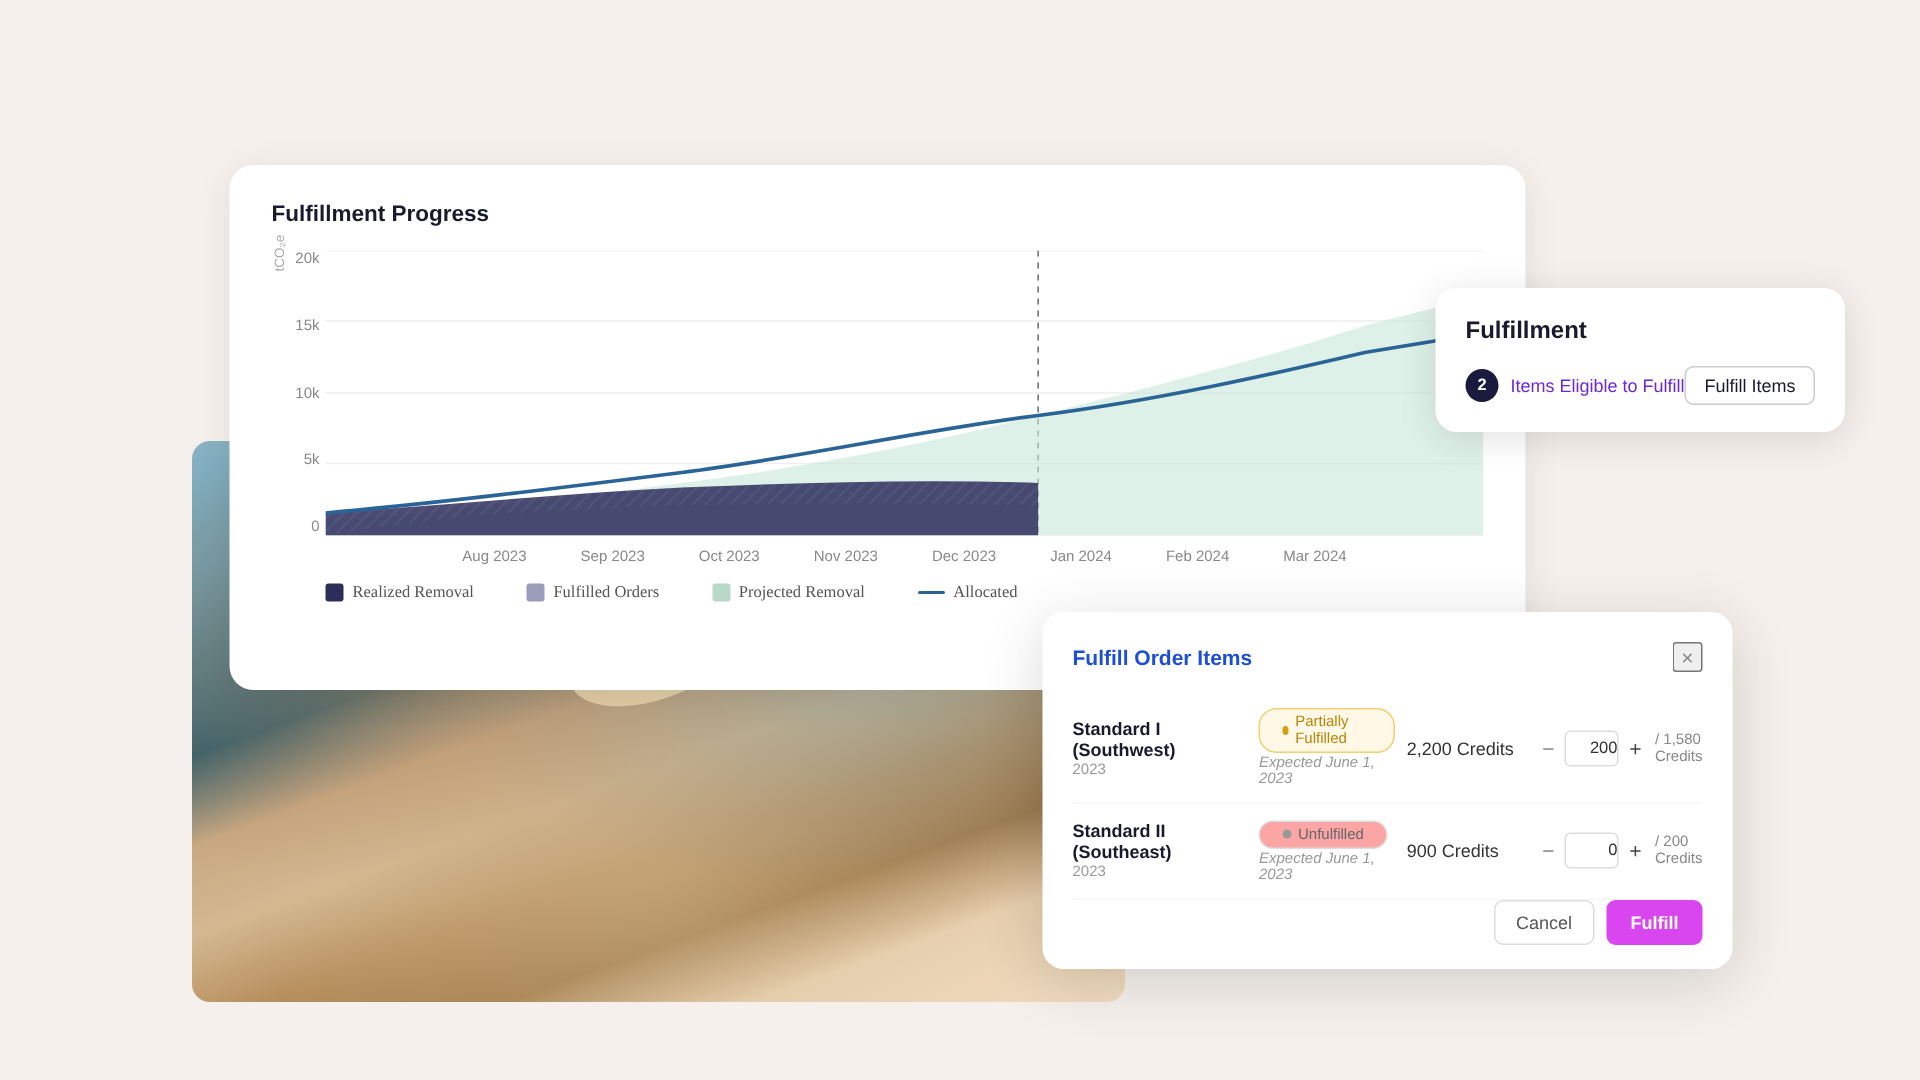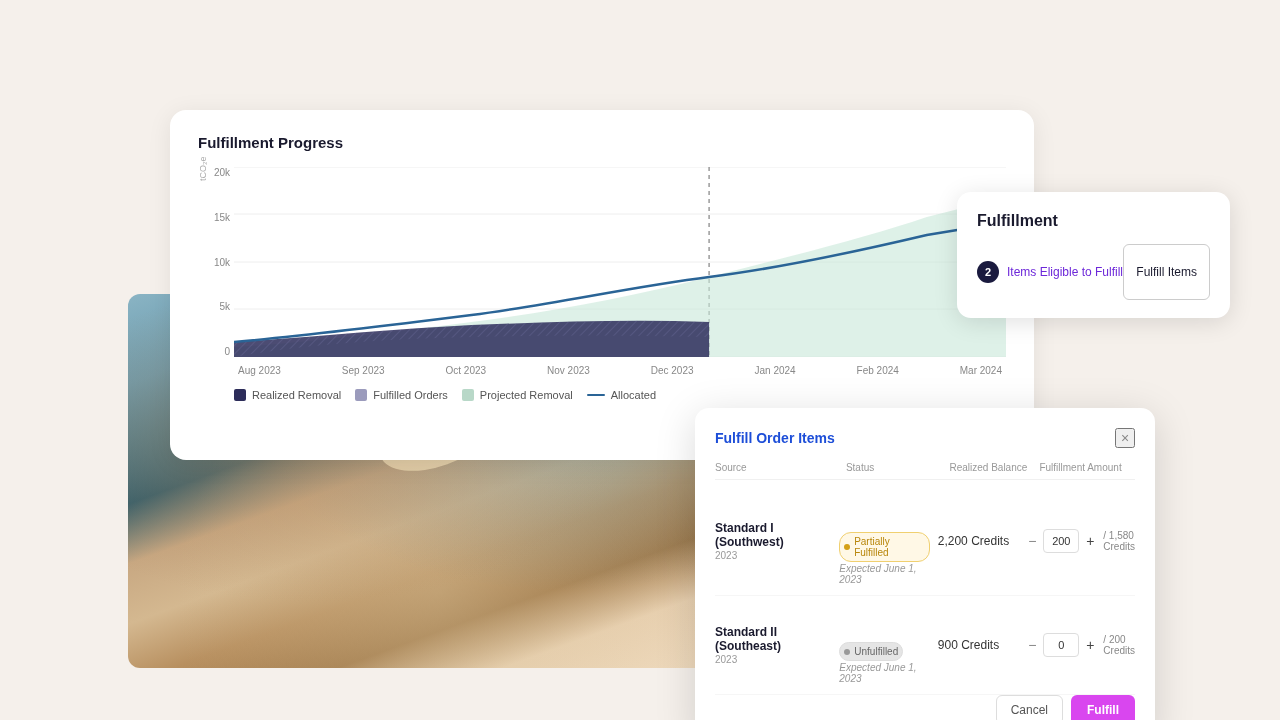--- a/index.html
+++ b/index.html
@@ -47,21 +47,21 @@
       width: 120px;
       height: 60px;
       background: rgba(240, 220, 180, 0.7);
       border-radius: 50%;
       transform: rotate(-20deg);
     }
 
     
     .chart-card {
       position: absolute;
-      left: 170px;
+      left: 153px;
       top: 110px;
       width: 864px;
       height: 350px;
       background: #fff;
       border-radius: 16px;
       box-shadow: 0 4px 24px rgba(0,0,0,0.08);
       padding: 24px 28px 16px;
     }
 
     .chart-title {
@@ -93,36 +93,37 @@
       color: #888;
     }
 
     .chart-svg {
       width: 100%;
       height: 190px;
     }
 
     .x-axis {
       display: flex;
-      justify-content: space-between;
+      justify-content: center;
       margin-top: 4px;
       padding: 0 4px;
       gap: 36px;
     }
     .x-label {
       font-size: 10px;
       color: #888;
     }
 
     .chart-legend {
       display: flex;
-      gap: 14px;
+      gap: 35px;
       margin-top: 12px;
       padding-left: 36px;
       align-items: center;
+      font-family: Liberation Serif, serif;
     }
     .legend-item {
       display: flex;
       align-items: center;
       gap: 6px;
       font-size: 11px;
       color: #555;
     }
     .legend-dot {
       width: 12px;
@@ -181,21 +182,21 @@
 
     .badge-text {
       font-size: 12px;
       color: #6d28d9;
     }
 
     .fulfill-items-btn {
       background: #fff;
       border: 1px solid #ccc;
       border-radius: 6px;
-      padding: 20px 12px;
+      padding: 5px 12px;
       font-size: 12px;
       font-weight: 500;
       color: #1a1a2e;
       cursor: pointer;
     }
 
     
     .modal {
       position: absolute;
       left: 695px;
@@ -269,35 +270,34 @@
       font-size: 10px;
       color: #999;
       margin-top: 1px;
       font-style: italic;
     }
 
     .status-badge {
       display: inline-flex;
       align-items: center;
       gap: 4px;
-      padding: 3px 4px;
+      padding: 3px 15px;
       border-radius: 12px;
       font-size: 10px;
       font-weight: 500;
-      margin-top: 36px;
     }
 
     .status-partial {
       background: #fff8e6;
       color: #b8860b;
       border: 1px solid #f0d070;
     }
 
     .status-unfulfilled {
-      background: #e5e5e5;
+      background: #fca5a5;
       color: #666;
       border: 1px solid #ddd;
     }
 
     .status-dot {
       width: 6px;
       height: 6px;
       border-radius: 50%;
     }
 
@@ -334,21 +334,21 @@
       align-items: center;
       justify-content: center;
       padding: 0;
     }
 
     .stepper-input {
       width: 36px;
       height: 24px;
       border: 1px solid #ddd;
       border-radius: 4px;
-      text-align: center;
+      text-align: right;
       font-size: 11px;
       color: #333;
     }
 
     .amount-max {
       font-size: 10px;
       color: #888;
     }
 
     .stepper-plus {
@@ -482,26 +482,20 @@
     <button class="fulfill-items-btn">Fulfill Items</button>
   </div>
 </div>
 
 <div class="modal">
   <div class="modal-header">
     <div class="modal-title">Fulfill Order Items</div>
     <button class="modal-close">×</button>
   </div>
 
-  <div class="modal-table-header">
-    <div class="col-header">Source</div>
-    <div class="col-header">Status</div>
-    <div class="col-header">Realized Balance</div>
-    <div class="col-header">Fulfillment Amount</div>
-  </div>
 
   <div class="modal-row">
     <div>
       <div class="source-name">Standard I (Southwest)</div>
       <div class="source-year">2023</div>
     </div>
     <div>
       <span class="status-badge status-partial">
         <span class="status-dot dot-partial"></span>
         <span>Partially Fulfilled</span>

